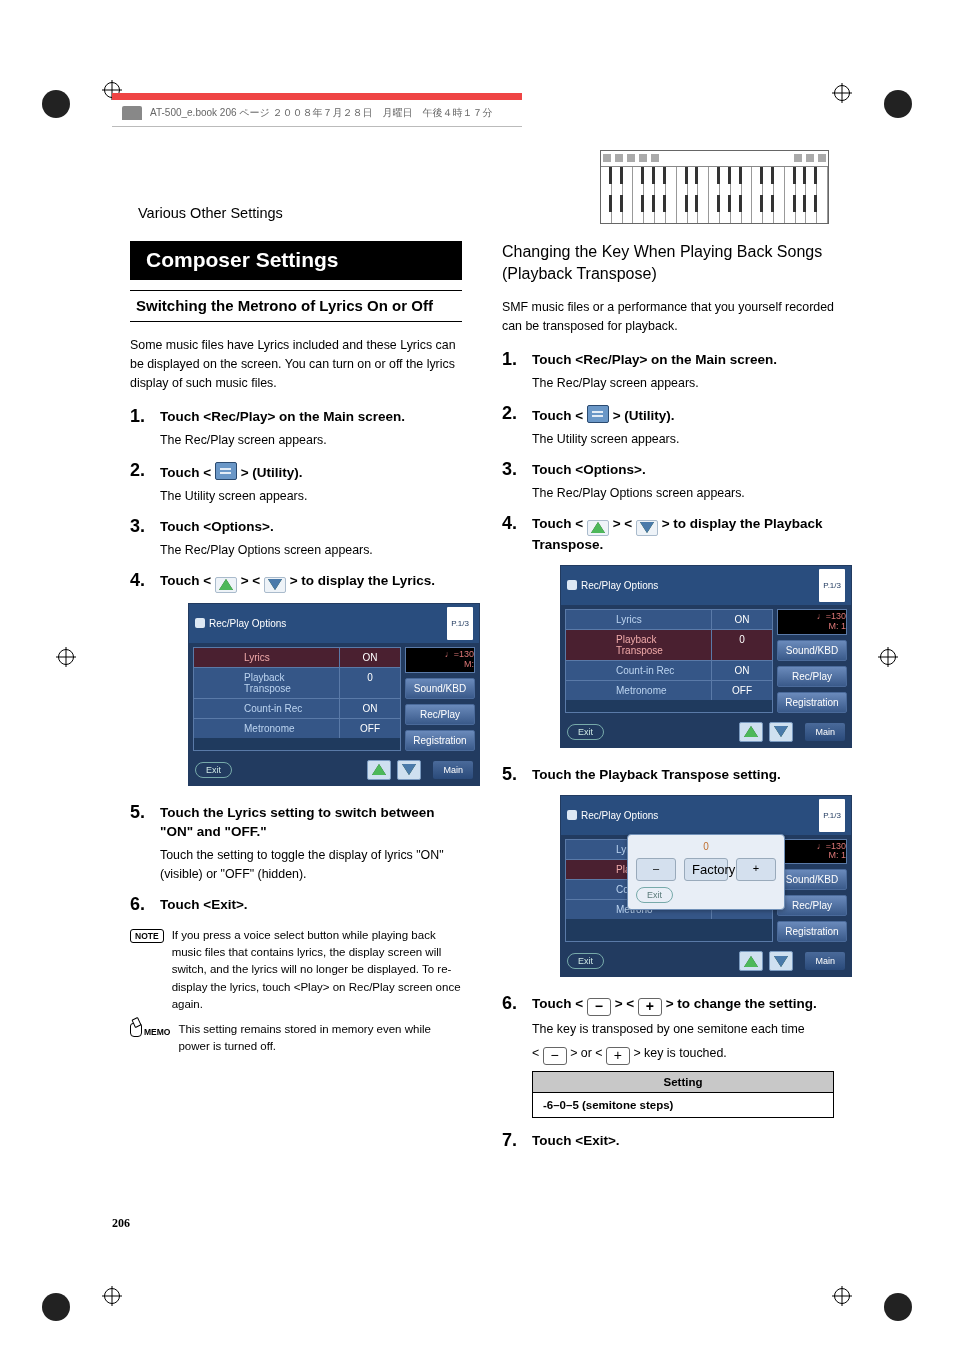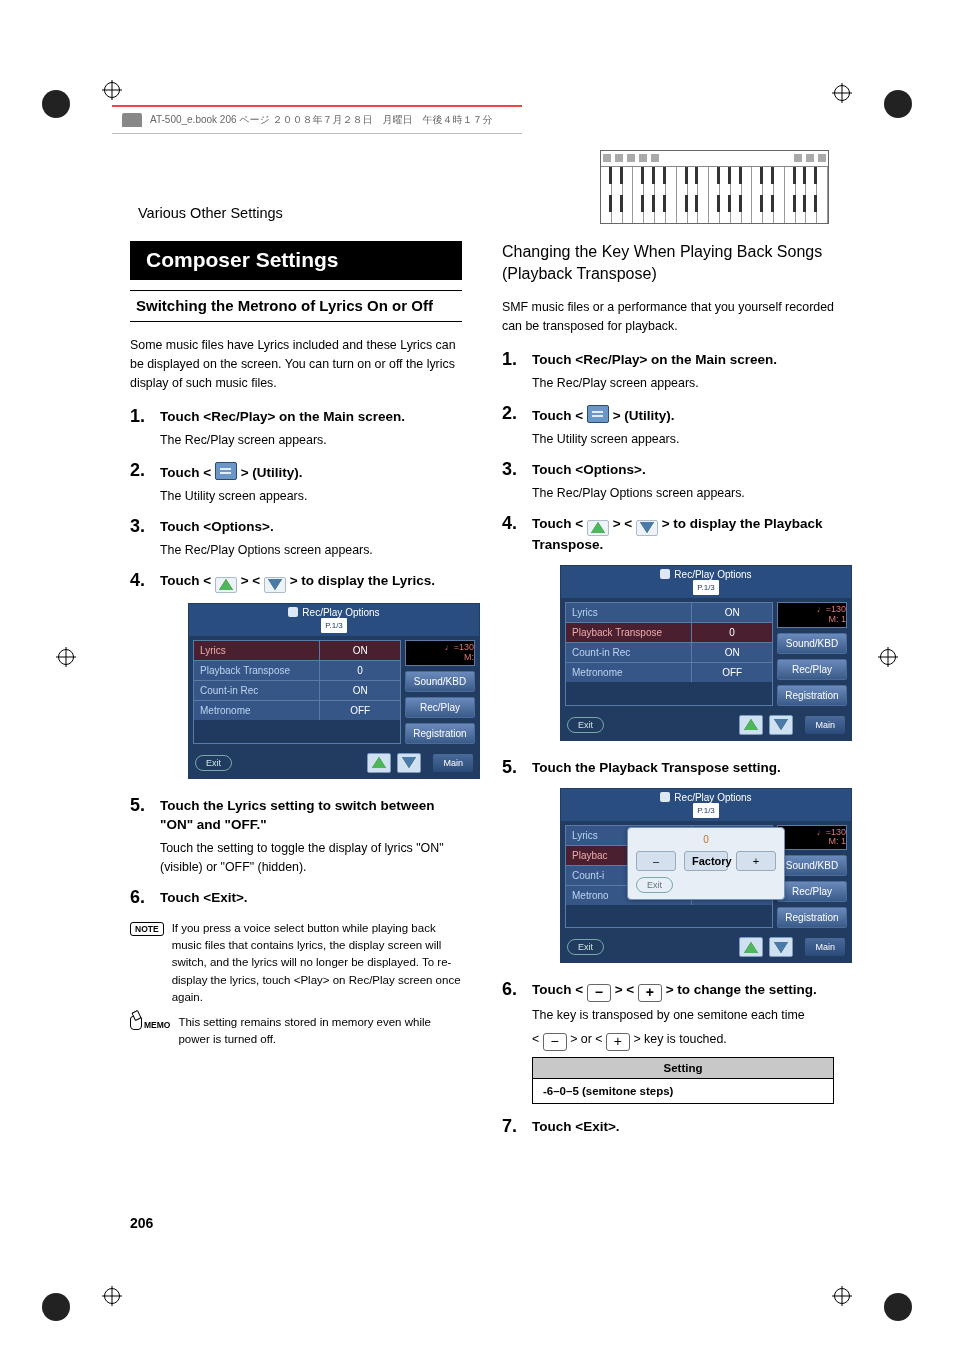--- a/index.html
+++ b/index.html
@@ -27,25 +27,25 @@
   .reg-left { top: 647px; left: 56px; }
   .reg-right { top: 647px; right: 56px; }
   .reg-inner-tl { top: 80px; left: 102px; }
   .reg-inner-tr { top: 83px; right: 102px; }
   .reg-inner-bl { bottom: 45px; left: 102px; }
   .reg-inner-br { bottom: 45px; right: 102px; }
 
   .page-content { padding: 110px 120px 60px 130px; }
   .top-bookinfo {
     position: absolute;
-    top: 105px; left: 112px;
+    top: 93px; left: 112px;
     font-size: 10px;
     color: #666;
     display: flex; align-items: center;
-    border-top:2px solid #ef4444;
+    border-top:7px solid #ef4444;
     border-bottom:1px solid #bbb;
     padding: 6px 10px;
     width: 390px;
   }
   .top-bookinfo .bookicon {
     width: 20px; height: 14px; margin-right: 8px;
     position: relative;
   }
   .top-bookinfo .bookicon::before {
     content:""; position:absolute; inset:0;
@@ -149,34 +149,35 @@
 
   .screenshot {
     width: 290px;
     border:1px solid #223b60;
     margin: 10px 0 18px 28px;
     background: #223b60;
     font-size: 10px;
   }
   .screenshot .titlebar {
     display:flex; justify-content:space-between; align-items:center;
-    background: #294d7e; color:#fff; padding:3px 6px;flex-direction:column;
+    background: #294d7e; color:#fff; padding:3px 6px;
   }
   .screenshot .titlebar .ti { display:flex; align-items:center; gap:4px; }
-  .screenshot .titlebar .badge { background:#fff; color:#223b60; padding:3px 4px; font-size:8px; border-radius:1px; }
+  .screenshot .titlebar .badge { background:#fff; color:#223b60; padding:12px 4px; font-size:8px; border-radius:1px; }
   .screenshot .body-area { display:flex; }
   .screenshot .list {
     flex: 1;
     background: #1f3a5e;
     border:1px solid #5a7aa8;
     margin:4px;
   }
   .screenshot .list .row {
     display:flex; border-bottom:1px solid #5a7aa8;
     background: #355687;
+    padding-left: 44px;
   }
   .screenshot .list .row:last-child { border-bottom:none; }
   .screenshot .list .row.sel { background:#4a2030; }
   .screenshot .list .cell-l { width:55%; color:#f0aaaa; padding:4px 6px; border-right:1px solid #5a7aa8; }
   .screenshot .list .row:not(.sel) .cell-l { color:#bcd4f0; }
   .screenshot .list .cell-r { flex:1; color:#fff; text-align:center; padding:4px 4px; }
   .screenshot .sidebar { width:70px; display:flex; flex-direction:column; gap:5px; padding:4px 4px 4px 0; }
   .screenshot .tempo { background:#000; color:#d77; border:1px solid #5a7aa8; text-align:right; padding:2px 0; font-size:9px; line-height:1.1; }
   .screenshot .sbtn { background:linear-gradient(#6a8abb,#3a5a8a); color:#fff; border:1px solid #4a6a9a; border-radius:2px; text-align:center; padding:4px 2px; font-size:10px; }
   .screenshot .footer {
@@ -192,37 +193,37 @@
   .screenshot .main-btn { background:linear-gradient(#4a6a9a,#2a4a7a); color:#fff; border-radius:2px; padding:4px 10px; font-size:9px; }
 
   .screenshot .popup {
     position:absolute; background:#e8eef6; border:1px solid #7090b8;
     border-radius:4px; padding:6px 8px; box-shadow: 0 1px 4px rgba(0,0,0,0.3);
   }
   .screenshot.has-popup { position:relative; }
   .screenshot .popup .val { text-align:center; color:#c07030; margin-bottom:6px; }
   .screenshot .popup .btns { display:flex; gap:8px; justify-content:center; }
   .screenshot .popup .pbtn { background:#d4e0ee; border:1px solid #9ab; border-radius:3px; padding:3px 10px; font-size:11px; min-width:18px; text-align:center; }
-  .screenshot .popup .pbtn.factory { padding:3px 7px; font-size:11px;font-weight:bold; }
+  .screenshot .popup .pbtn.factory { padding:3px 7px; font-size:13px; }
   .screenshot .popup .pexit { border:1px solid #7aa; color:#5a7a7a; border-radius:8px; padding:2px 10px; font-size:9px; margin-top:6px; display:inline-block; }
 
   .note-row { display:flex; gap:8px; align-items:flex-start; margin:4px 0 8px 0; }
   .note-badge { border:1px solid #000; border-radius:3px; padding:1px 4px; font-size:8.5px; font-weight:bold; margin-top:2px; }
   .memo-badge { font-size:8.5px; font-weight:bold; display:flex; gap:2px; align-items:flex-end; margin-top:2px; }
   .memo-badge .pencil { display:inline-block; width:10px; height:12px; border:1.2px solid #000; border-radius:3px 3px 4px 4px; position:relative; }
   .memo-badge .pencil::after { content:""; position:absolute; top:-6px; left:2px; width:5px; height:7px; border:1px solid #000; transform:rotate(-25deg); border-radius:1px; background:#fff; }
   .note-text { font-size:11.5px; line-height:1.5; }
 
   table.settings {
     width:100%; border-collapse:collapse; margin:6px 0 14px 0; font-size:11.5px;
   }
   table.settings th { background:#c8c8c8; border:1px solid #000; padding:4px 8px; font-weight:bold; text-align:center; }
   table.settings td { border:1px solid #000; padding:6px 10px; font-weight:bold; }
 
-  .page-num { position:absolute; bottom:120px; left:130px; font-weight:bold; font-size:14px; }
+  .page-num { position:absolute; bottom:120px; left:112px; font-weight:bold; font-size:12px;font-family:Liberation Serif, serif; }
 </style>
 </head>
 <body>
 
 <div class="crop-marks">
   <div class="corner-circle tl"></div>
   <div class="corner-circle tr"></div>
   <div class="corner-circle bl"></div>
   <div class="corner-circle br"></div>
   <div class="reg-mark reg-left">

